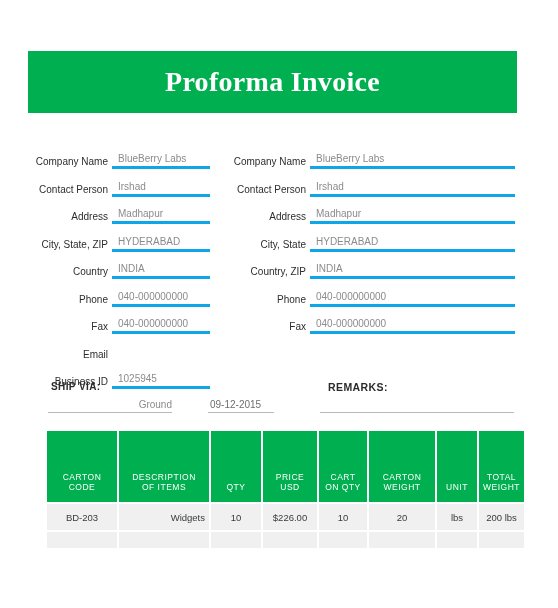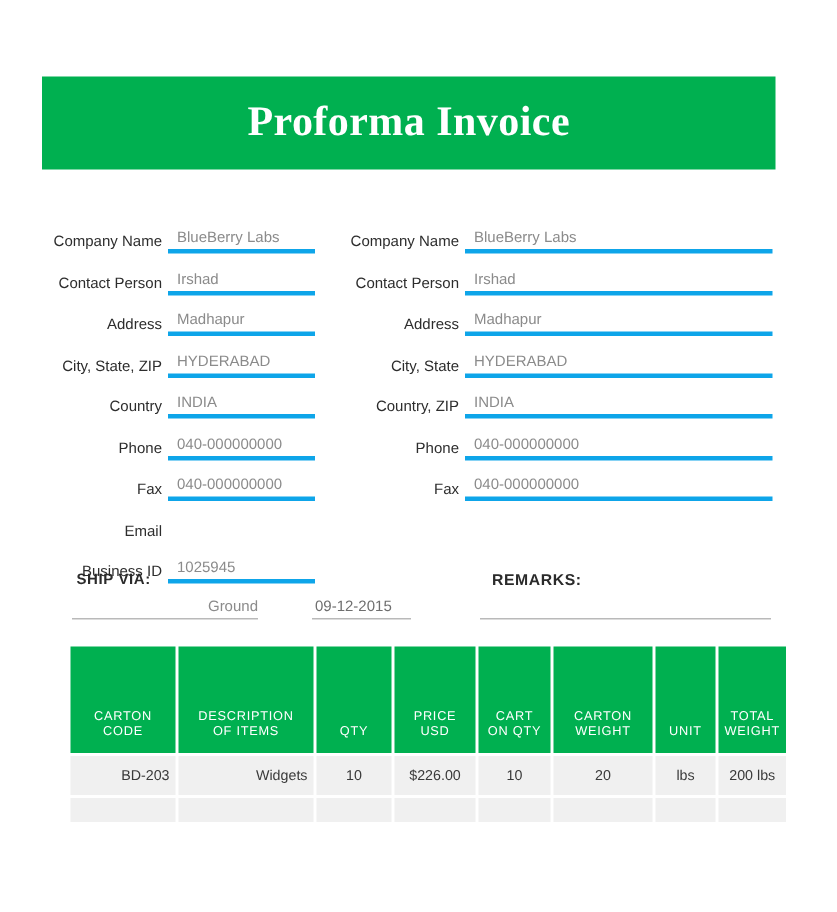--- a/index.html
+++ b/index.html
@@ -164,21 +164,21 @@
   #items-table td {
     background: #f0f0f0;
     color: #3a3a3a;
     font-size: 9.5px;
     height: 26px;
     text-align: center;
     padding: 0 4px;
     overflow: hidden;
     white-space: nowrap;
   }
-  #items-table td.cell-code { text-align: right; }
+  #items-table td.cell-code { text-align: center; }
   #items-table td.cell-desc { text-align: right; padding-left: 13px; }
   #items-table tr.empty-row td { height: 16px; }
 
   .col-code   { width: 70px; }
   .col-desc   { width: 90px; }
   .col-qty    { width: 50px; }
   .col-price  { width: 54px; }
   .col-cart   { width: 48px; }
   .col-cwt    { width: 66px; }
   .col-unit   { width: 40px; }

